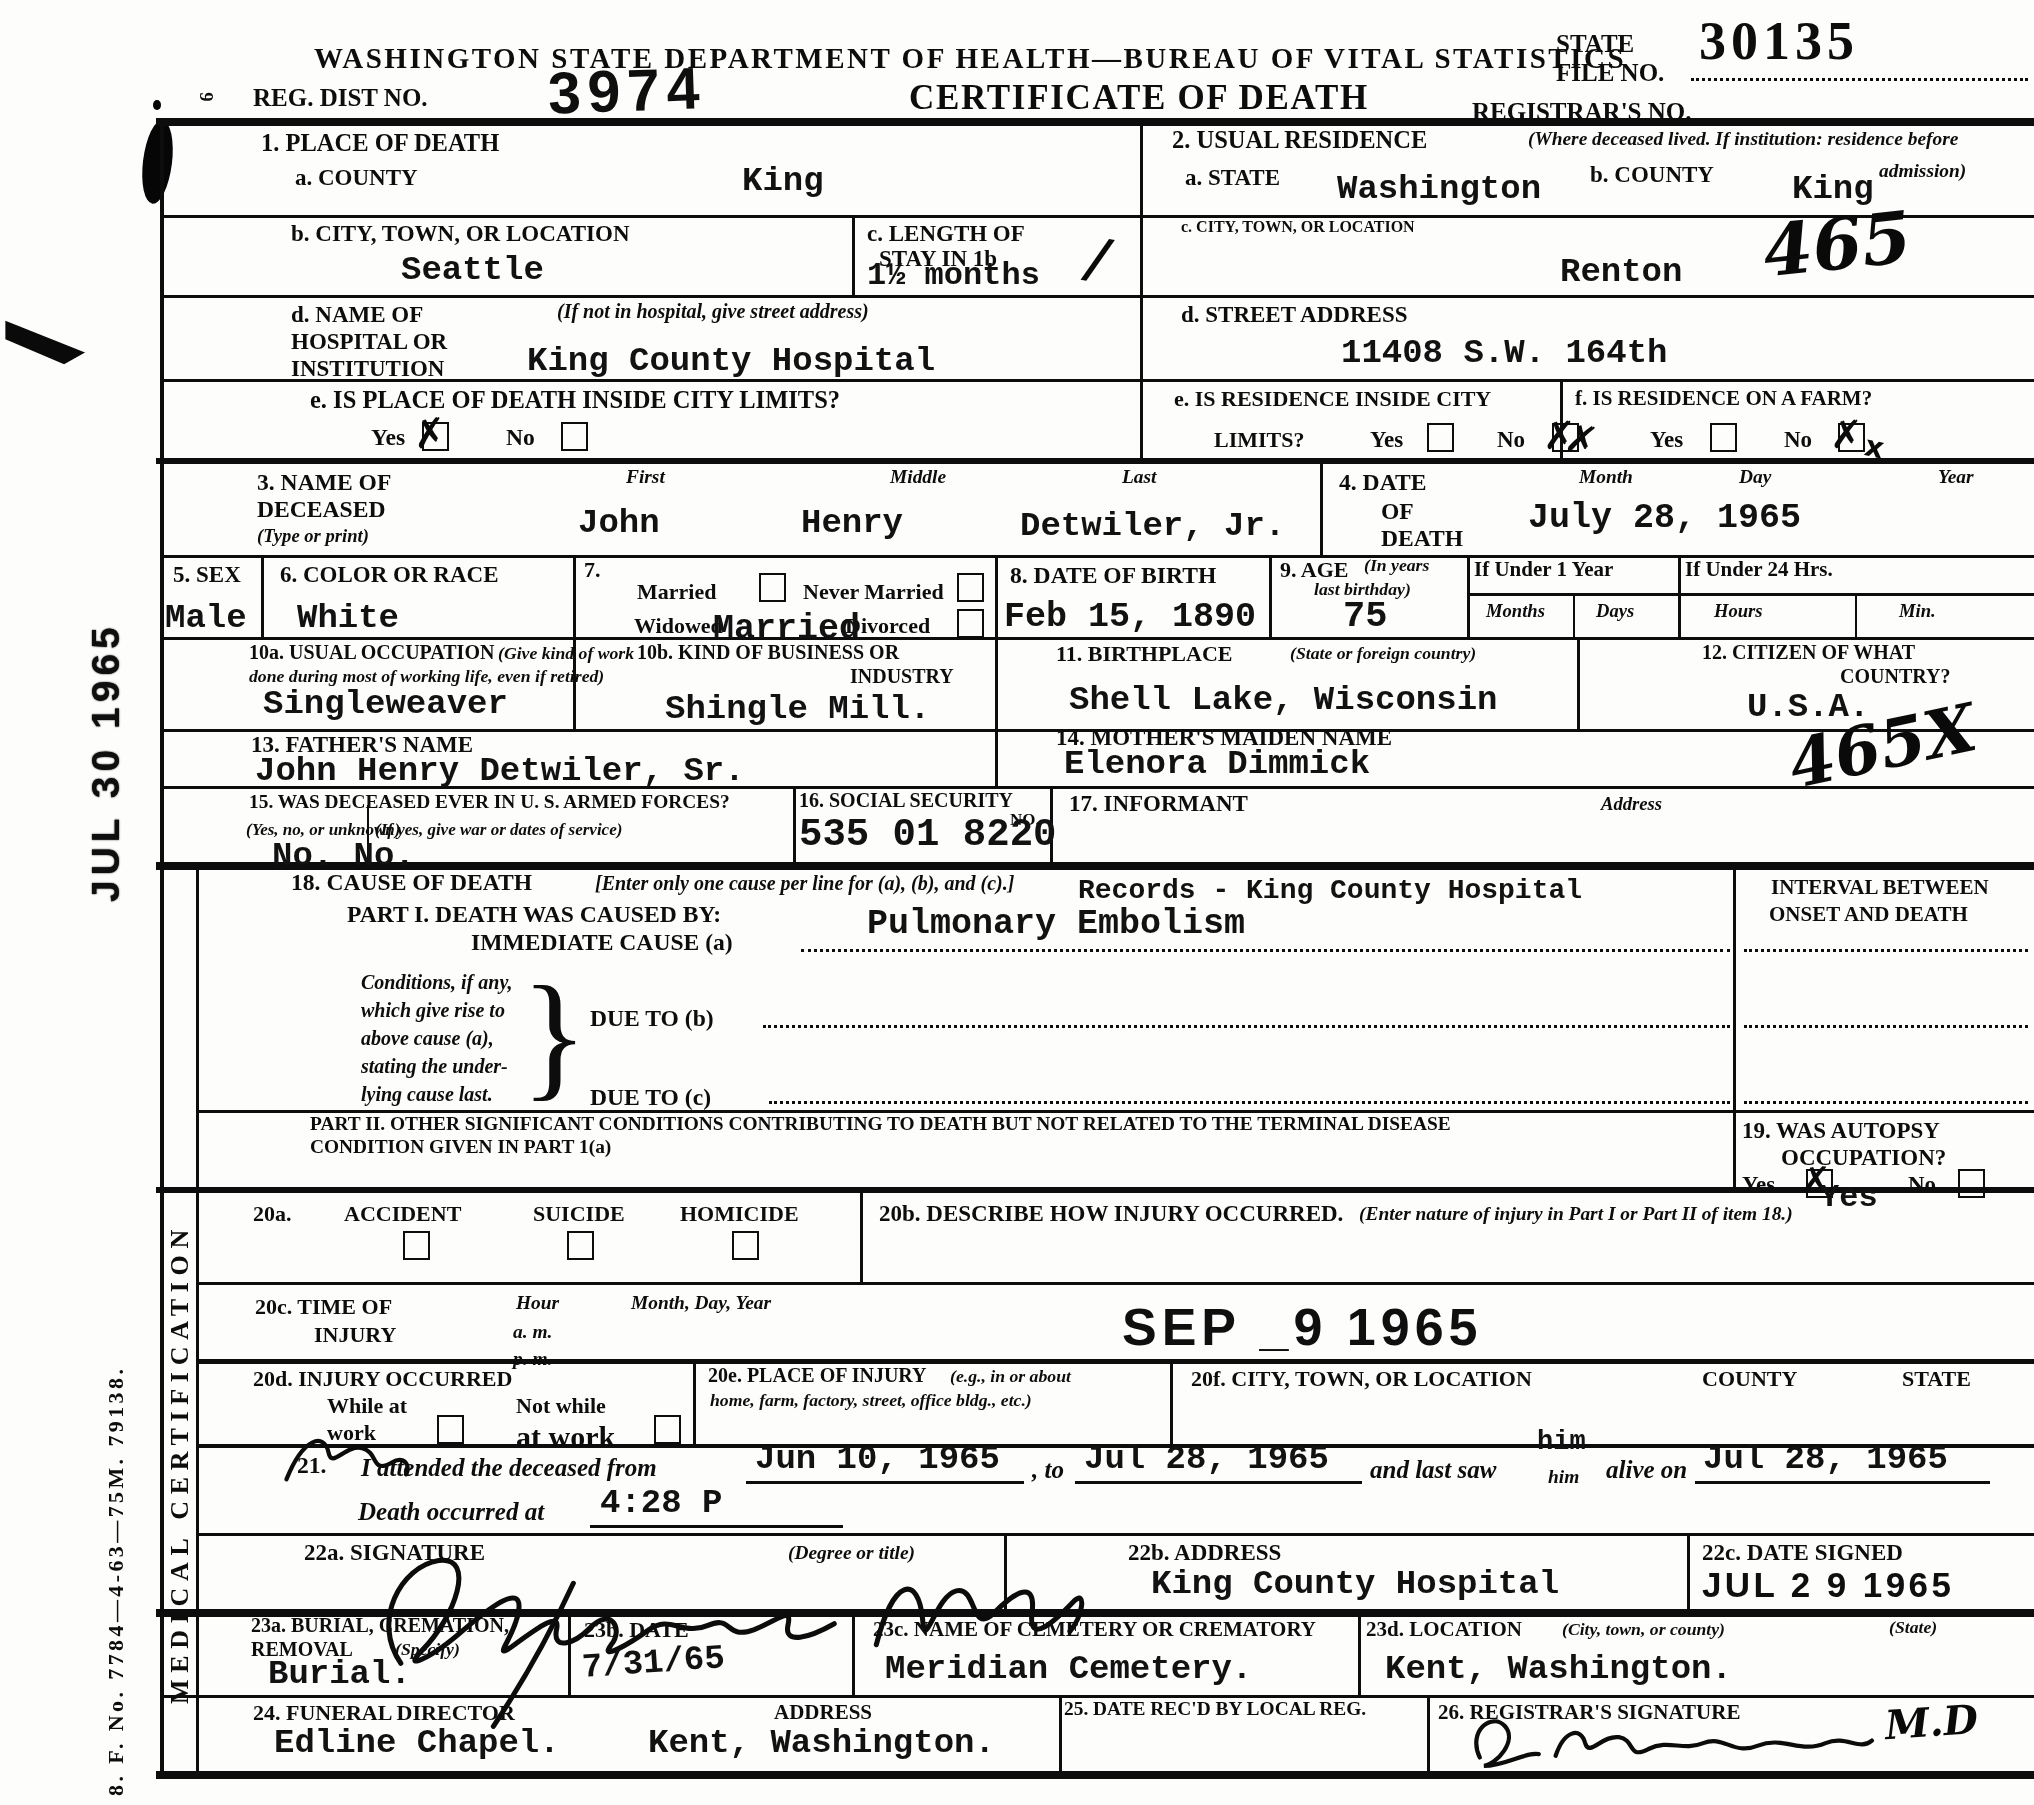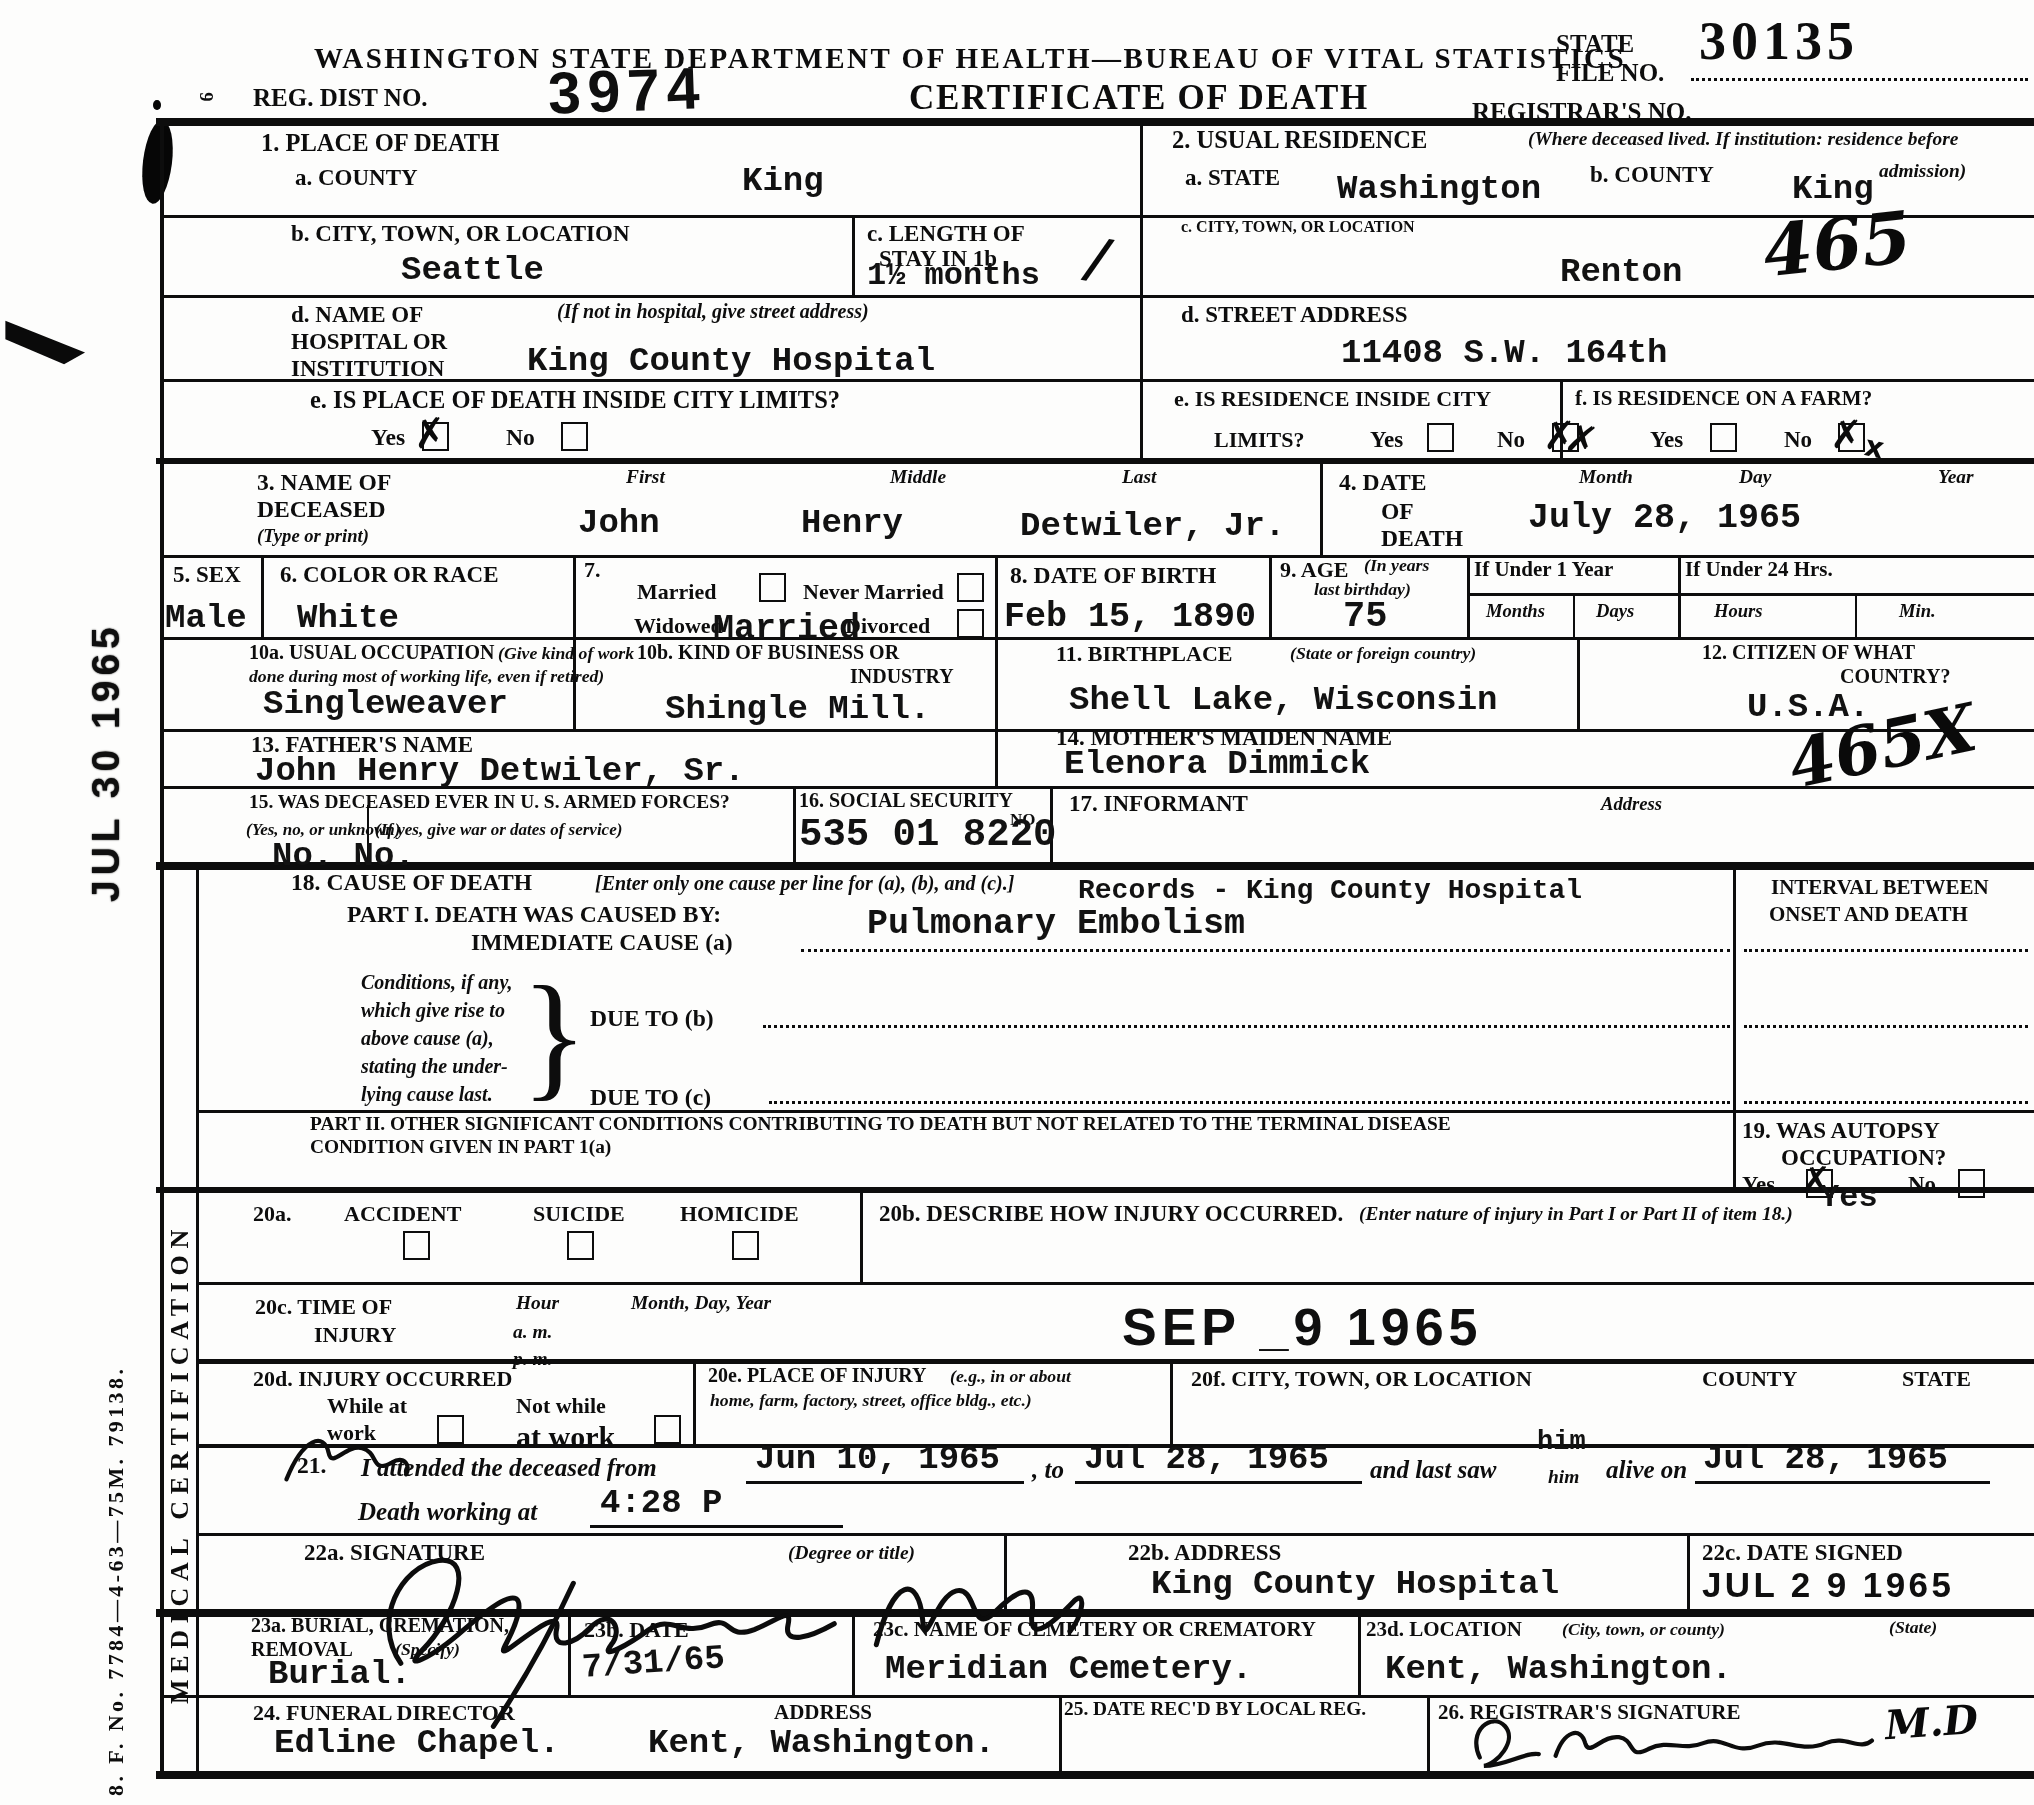--- a/index.html
+++ b/index.html
@@ -294,21 +294,21 @@
   <div class="hl" style="left:746px;top:1481px;width:278px"></div>
   <div class="abs lbl it" style="left:1032px;top:1456px;font-size:25px">, to</div>
   <div class="abs tw" style="left:1084px;top:1440px;font-size:34px">Jul 28, 1965</div>
   <div class="hl" style="left:1075px;top:1481px;width:287px"></div>
   <div class="abs lbl it" style="left:1370px;top:1456px;font-size:25px">and last saw</div>
   <div class="abs tw" style="left:1537px;top:1427px;font-size:27px">him</div>
   <div class="abs lbl it" style="left:1548px;top:1466px;font-size:19.4px">him</div>
   <div class="abs lbl it" style="left:1606px;top:1456px;font-size:25px">alive on</div>
   <div class="abs tw" style="left:1703px;top:1440px;font-size:34px">Jul 28, 1965</div>
   <div class="hl" style="left:1695px;top:1481px;width:295px"></div>
-  <div class="abs lbl it" style="left:358px;top:1498px;font-size:25px">Death working at</div>
+  <div class="abs lbl it" style="left:358px;top:1498px;font-size:25px">Death occurred at</div>
   <div class="abs tw" style="left:600px;top:1484px;font-size:34px">4:28 P</div>
   <div class="hl" style="left:590px;top:1525px;width:253px"></div>
 
   <div class="abs lbl" style="left:304px;top:1540px;font-size:23px">22a.  SIGNATURE</div>
   <div class="abs lbl it" style="left:788px;top:1542px;font-size:19.4px">(Degree or title)</div>
   <svg style="left:320px;top:1537px" width="776" height="202" viewBox="0 0 920 240">
     <path d="M95 150 C 60 100 95 35 140 28 C 185 22 160 95 120 135 C 95 160 130 145 170 110 C 205 80 240 55 235 88 C 230 120 200 150 230 128 C 260 106 285 88 280 110 C 275 135 300 128 320 108 C 345 82 360 110 345 128 C 330 148 365 128 390 110 C 415 92 430 118 460 105 C 490 92 480 123 515 110 C 545 98 560 82 555 105 C 550 128 580 120 610 103" fill="none" stroke="#0c0c0c" stroke-width="6" stroke-linecap="round"></path>
     <path d="M300 55 C 270 120 235 180 205 225" fill="none" stroke="#0c0c0c" stroke-width="6" stroke-linecap="round"></path>
     <path d="M660 128 C 680 48 710 44 715 98 C 718 138 730 70 755 64 C 780 58 772 118 800 90 C 825 65 850 50 845 90 C 840 130 872 100 895 76 C 910 62 905 95 890 112" fill="none" stroke="#0c0c0c" stroke-width="6" stroke-linecap="round"></path>
   </svg>

